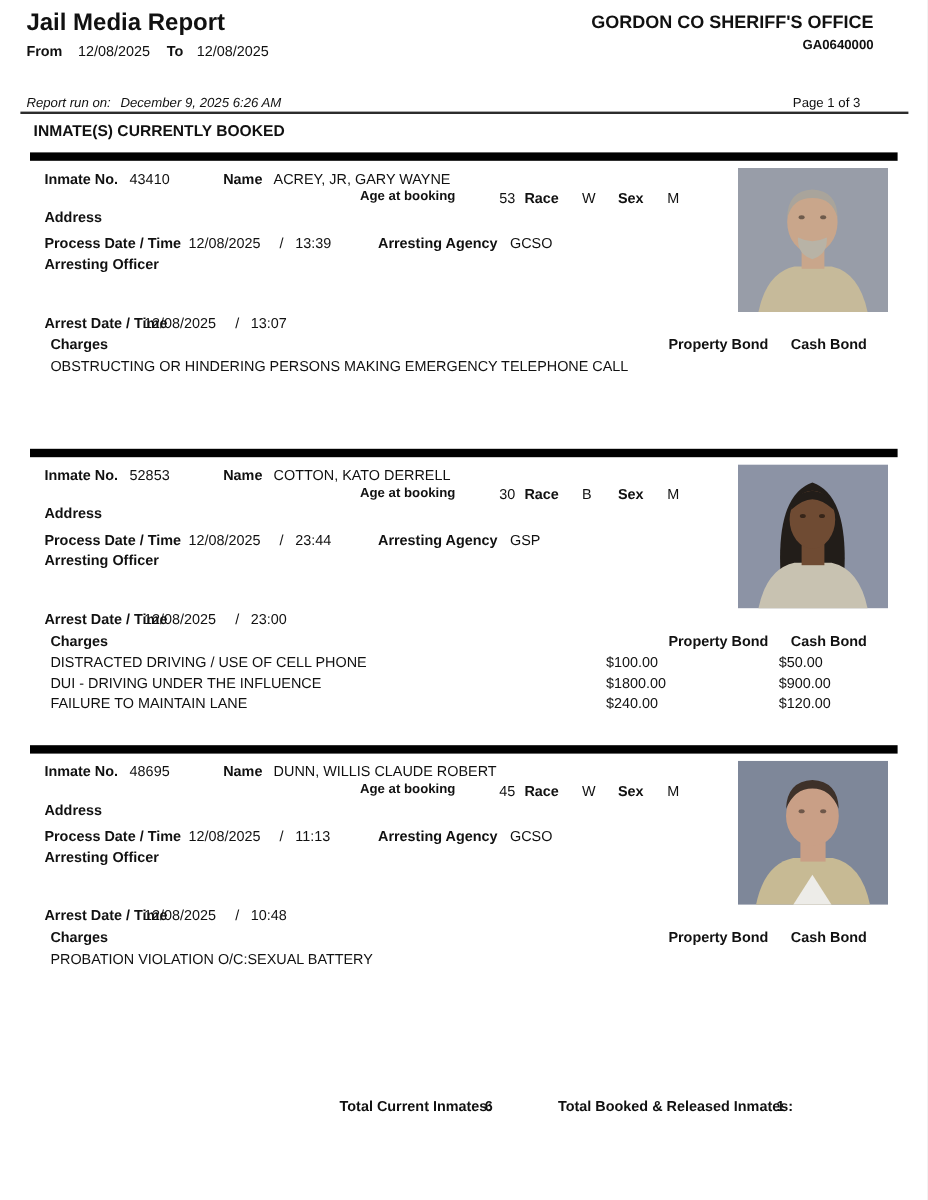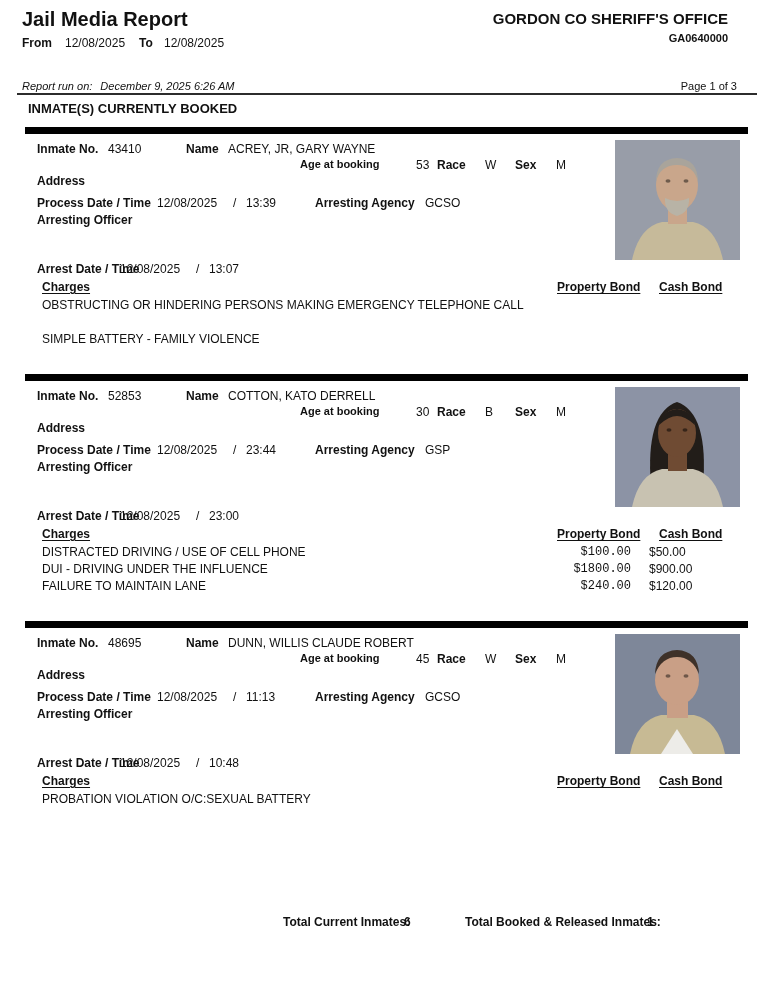--- a/index.html
+++ b/index.html
@@ -7,34 +7,34 @@
     position:relative;
     width:773px;height:1000px;
     margin:0 auto;
     background:#ffffff;
     font-family:"Liberation Sans", sans-serif;
     color:#111;
     overflow:hidden;
   }
   .lbl{font-weight:bold;}
   .val{font-weight:normal;}
-  .u{text-decoration:underline;text-underline-offset:2px;}
+  .u{text-underline-offset:2px;}
 
   
   .report-title{position:absolute;left:22px;top:8px;font-size:20px;font-weight:bold;}
   .fromto{position:absolute;left:22px;top:36px;font-size:12px;}
   .fromto .ft-from{position:absolute;left:0;font-weight:bold;}
   .fromto .ft-fromval{position:absolute;left:43px;}
   .fromto .ft-to{position:absolute;left:117px;font-weight:bold;}
   .fromto .ft-toval{position:absolute;left:142px;}
   .office{position:absolute;right:45px;top:10px;font-size:15px;font-weight:bold;}
   .agency-code{position:absolute;right:45px;top:32px;font-size:11px;font-weight:bold;}
   .run-row{position:absolute;left:22px;top:80px;font-size:11px;font-style:italic;}
   .run-row .run-label{margin-right:8px;}
-  .page-num{position:absolute;right:36px;top:80px;font-size:11px;}
+  .page-num{position:absolute;right:56px;top:80px;font-size:11px;}
   .top-rule{position:absolute;top:93px;left:17px;right:16px;border-top:2px solid #2c2c2c;}
   .section-title{position:absolute;left:28px;top:101px;font-size:13px;font-weight:bold;}
 
   
   .records{position:absolute;top:127px;left:25px;width:723px;}
   .record{position:relative;height:240px;border-top:7px solid #000000;font-size:12px;}
   .row{position:absolute;left:0;right:0;height:16px;white-space:nowrap;}
   .row span{position:absolute;}
   .r1{top:8px;}  .r2{top:24px;} .r3{top:40px;} .r4{top:62px;} .r5{top:79px;}
   .r6{top:128px;} .rch{top:146px;}
@@ -57,21 +57,21 @@
   .l-agency{left:290px;}
   .l-agencyval{left:400px;}
   .l-offval{left:132px;}
   .l-arrdate{left:95px;}
   .l-arrslash{left:171px;}
   .l-arrtime{left:184px;}
   .l-charges{left:17px;}
   .pb-h{left:532px;}
   .cb-h{left:634px;}
   .charge-text{left:17px;}
-  .pb-cell{left:468px;width:138px;text-align:right;font-family:Liberation Mono, monospace;}
+  .pb-cell{left:480px;width:138px;}
   .cb-cell{left:624px;width:80px;}
 
   .mug{position:absolute;left:590px;top:6px;width:125px;height:120px;display:block;}
 
   
   .footer{position:absolute;top:915px;left:0;right:0;font-size:12px;font-weight:bold;height:16px;}
   .footer span{position:absolute;}
   .f1{left:283px;} .f1v{left:404px;} .f2{left:465px;} .f2v{left:647px;}
 </style>
 </head>
@@ -134,25 +134,20 @@
         <span class="val l-arrslash">/</span>
         <span class="val l-arrtime">13:07</span>
       </div>
       <div class="row rch">
         <span class="lbl u l-charges">Charges</span>
         <span class="lbl u pb-h">Property Bond</span>
         <span class="lbl u cb-h">Cash Bond</span>
       </div>
       <div class="row c0">
         <span class="val charge-text">OBSTRUCTING OR HINDERING PERSONS MAKING EMERGENCY TELEPHONE CALL</span>
-        <span class="val pb-cell"></span>
-        <span class="val cb-cell"></span>
-      </div>
-      <div class="row c2">
-        <span class="val charge-text">SIMPLE BATTERY - FAMILY VIOLENCE</span>
         <span class="val pb-cell"></span>
         <span class="val cb-cell"></span>
       </div>
       <svg class="mug" viewBox="0 0 125 120" role="img">
         <rect width="125" height="120" fill="#989DA8"></rect>
         <path d="M17,120 Q24,87 47,82 L78,82 Q101,87 108,120 Z" fill="#C6BA9A"></path>
         <rect x="53" y="60" width="19" height="24" fill="#C9A68B"></rect>
         <ellipse cx="62" cy="45" rx="21" ry="26" fill="#C9A68B"></ellipse>
         <path d="M41,42 Q41,19 62,18 Q83,19 83,42 Q79,25 62,25 Q45,25 41,42 Z" fill="#A9A49B"></path>
         <path d="M50,58 Q62,64 74,58 Q75,72 62,76 Q49,72 50,58 Z" fill="#B8B3A6"></path>

